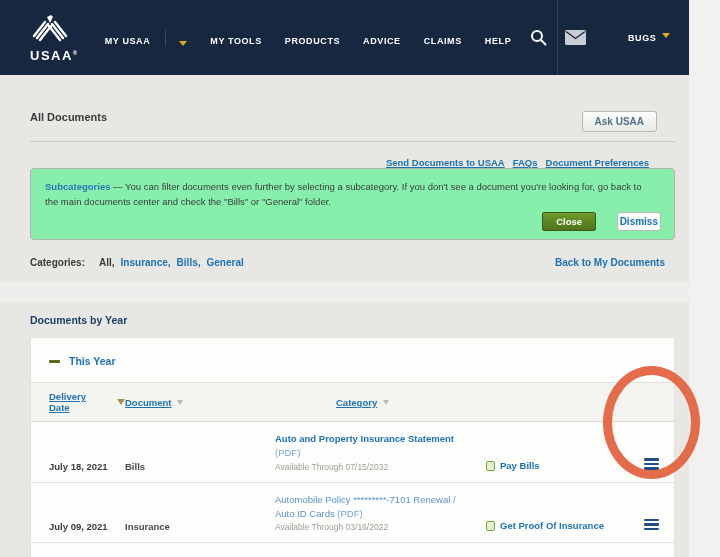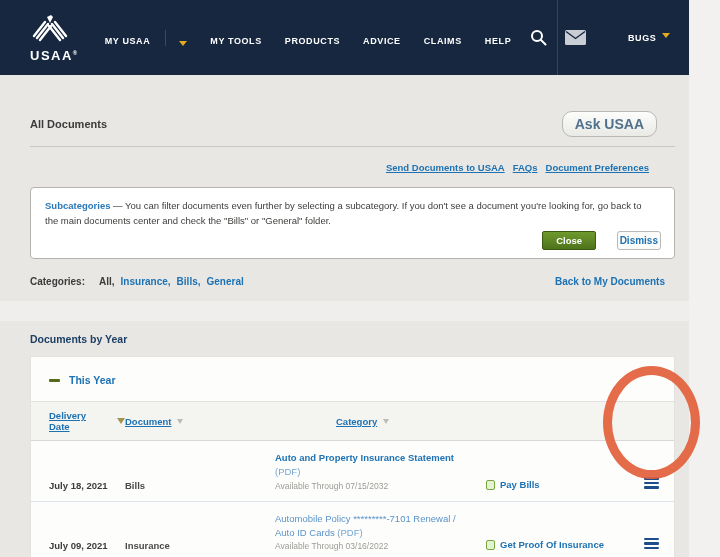--- a/index.html
+++ b/index.html
@@ -16,28 +16,28 @@
   .nav-item { color:#fff; font-size:9px; font-weight:bold; letter-spacing:.6px; cursor:pointer; white-space:nowrap; }
   .nav-sep { width:1px; height:16px; background:#384962; margin-left:-8px; }
   .chev { width:0; height:0; border-left:4px solid transparent; border-right:4px solid transparent; border-top:5px solid #e3aa1f; display:inline-block; }
   .hdr-divider { position:absolute; left:557px; top:0; width:1px; height:75px; background:#33445e; }
   .search-wrap { position:absolute; left:530px; top:29px; cursor:pointer; }
   .mail-wrap { position:absolute; left:565px; top:30px; cursor:pointer; }
   .bugs-wrap { position:absolute; left:628px; top:33px; display:flex; gap:6px; cursor:pointer; }
 
   
   .content { padding:0 14px 0 30px; }
-  .title-row { display:flex; justify-content:space-between; align-items:center; margin-top:36px; padding-right:18px; }
+  .title-row { display:flex; justify-content:space-between; align-items:flex-start; margin-top:36px; padding-right:18px; }
   .page-title { font-size:11px; font-weight:bold; color:#3b3b3b; }
-  .btn-ask { font-size:14px; font-weight:bold; color:#51718c; background:linear-gradient(#fdfdfc,#e9e9e5); border:1px solid #b9b8b4; border-radius:10px; padding:4px 12px; cursor:pointer; }
+  .btn-ask { font-size:10px; font-weight:bold; color:#51718c; background:linear-gradient(#fdfdfc,#e9e9e5); border:1px solid #b9b8b4; border-radius:3px; padding:4px 12px; cursor:pointer; }
   .title-rule { border-bottom:1px solid #c9c8c5; margin-top:9px; }
   .toplinks { display:flex; justify-content:flex-end; gap:8px; margin-top:15px; padding-right:26px; }
   .toplinks a, .blue-link { color:#1d72b4; font-size:9.5px; font-weight:bold; text-decoration:underline; cursor:pointer; }
 
-  .notice { position:relative; margin-top:14px; background:#ffffff; border:1px solid #b4b3af; border-radius:4px; padding:10px 14px 30px 14px; }
+  .notice { position:relative; background:#86efac; border:1px solid #b4b3af; border-radius:4px; padding:10px 14px 30px 14px; }
   .notice-text { font-size:9.5px; color:#3c3c3a; line-height:1.6; max-width:612px; }
   .notice-title { color:#2a77b8; font-weight:bold; cursor:pointer; }
   .btn-close { position:absolute; bottom:8px; right:78px; font-size:9.5px; font-weight:bold; color:#fff; background:linear-gradient(#6f9a2d,#4e731c); border:1px solid #3c5a14; border-radius:2px; padding:3px 13px; cursor:pointer; }
   .btn-dismiss { position:absolute; bottom:8px; right:13px; font-size:10px; font-weight:bold; color:#1d72b4; background:#fbfbf9; border:1px solid #b9b9b5; border-radius:3px; padding:3px 2px; cursor:pointer; }
 
   .cat-row { display:flex; justify-content:space-between; margin-top:17px; padding-right:10px; font-size:10px; }
   .cat-left { display:flex; gap:6px; }
   .cat-label { color:#3b3b3b; font-weight:bold; margin-right:8px; }
   .cat-current { color:#3b3b3b; font-weight:bold; }
   .cat-link { color:#1d72b4; font-weight:bold; cursor:pointer; }

